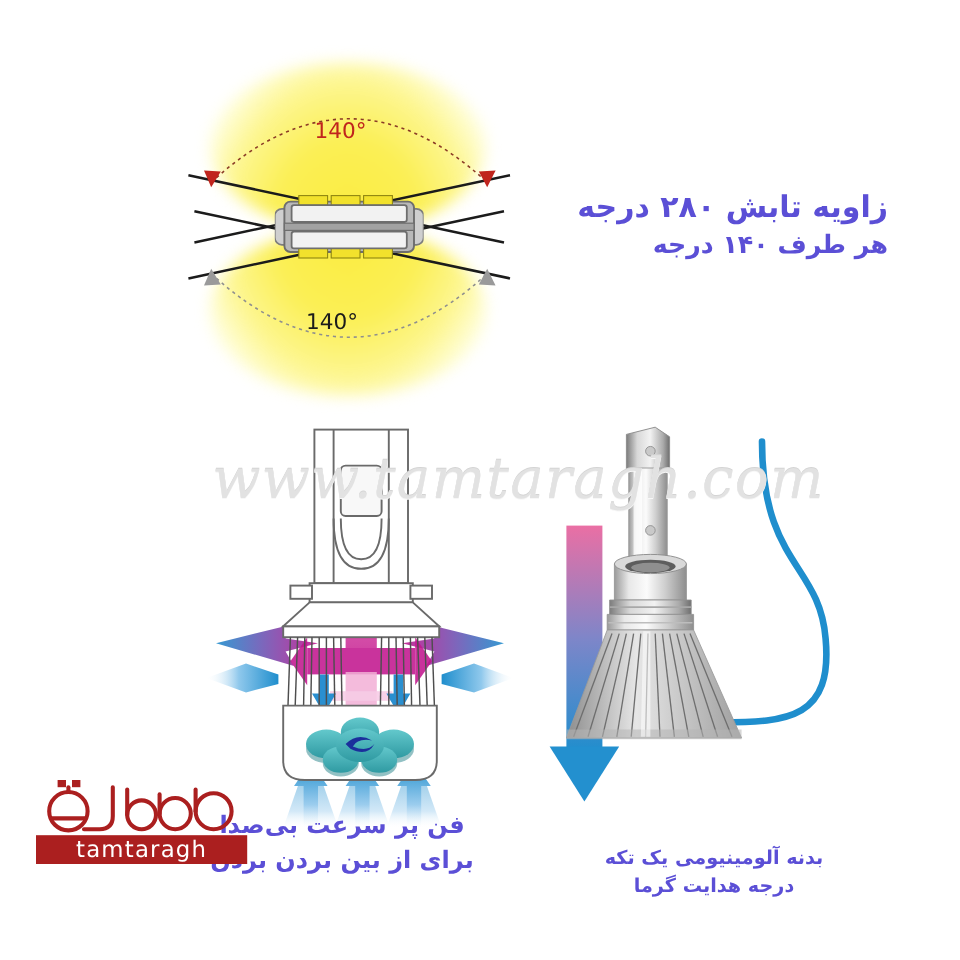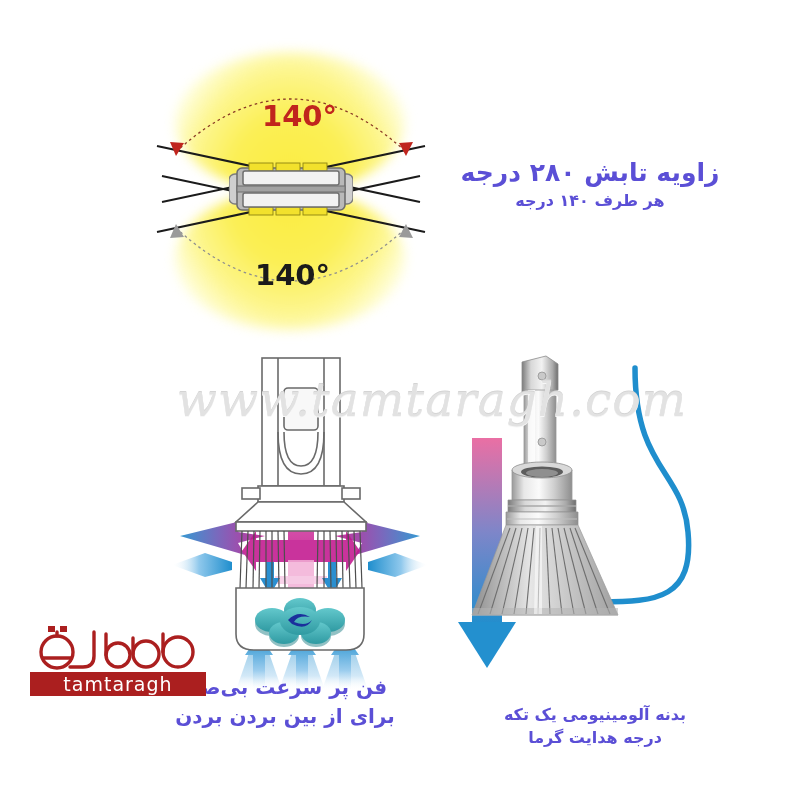--- a/index.html
+++ b/index.html
@@ -31,43 +31,43 @@
   #glow-bottom{
     left:175px;top:190px;width:230px;height:140px;
     background:radial-gradient(ellipse at 50% 0%, #fbec3e 0%, #fbef55 38%, #fdf68f 62%, rgba(255,255,210,0.55) 82%, rgba(255,255,255,0) 100%);
   }
 
   
   #beam-svg{position:absolute;left:0;top:0;}
 
   .deg-label{
     position:absolute;
-    font-size:29px;
-    font-weight:700;
+    font-size:18px;
+    font-weight:400;
     font-family:"DejaVu Sans","Liberation Sans",sans-serif;
     letter-spacing:0px;
     white-space:nowrap;
   }
   #deg-top{left:262px;top:99px;color:#c0251d;}
   #deg-bottom{left:255px;top:258px;color:#1b1b1b;}
 
   
   #bulb-xsec{left:229px;top:162px;width:124px;height:54px;}
 
   
   #beam-caption{
     position:absolute;left:440px;top:157px;width:300px;
-    text-align:center;color:#5b4fd6;direction:rtl;
+    text-align:right;color:#5b4fd6;direction:rtl;
   }
   #beam-caption .line1{
     font-size:25px;font-weight:bold;line-height:1.25;
     color:#5b4fd6;white-space:nowrap;
   }
   #beam-caption .line2{
-    font-size:16px;font-weight:bold;line-height:1.4;margin-top:2px;
+    font-size:21px;font-weight:bold;line-height:1.4;margin-top:2px;
     color:#5b4fd6;white-space:nowrap;
   }
 
   
   #watermark{
     position:absolute;left:0;top:372px;width:800px;
     text-align:center;
     font-family:"DejaVu Serif","Liberation Serif",serif;
     font-style:italic;
     font-size:47px;
@@ -89,21 +89,21 @@
 
   
   .bottom-caption{
     position:absolute;direction:rtl;text-align:center;
     color:#5b4fd6;font-weight:bold;line-height:1.45;
   }
   #caption-fan{left:140px;top:673px;width:290px;font-size:20px;}
   #caption-alu{left:450px;top:703px;width:290px;font-size:16px;}
 
   
-  #logo{left:30px;top:622px;width:176px;height:74px;}
+  #logo{left:30px;top:646px;width:176px;height:74px;}
   #logo-wordmark{
     position:absolute;left:0;bottom:0;width:176px;height:24px;
     background:#ab1f1f;
   }
   #logo-wordmark span{
     display:block;text-align:center;color:#ffffff;
     font-family:"DejaVu Sans","Liberation Sans",sans-serif;
     font-size:19px;letter-spacing:1px;line-height:24px;
     direction:ltr;
   }

